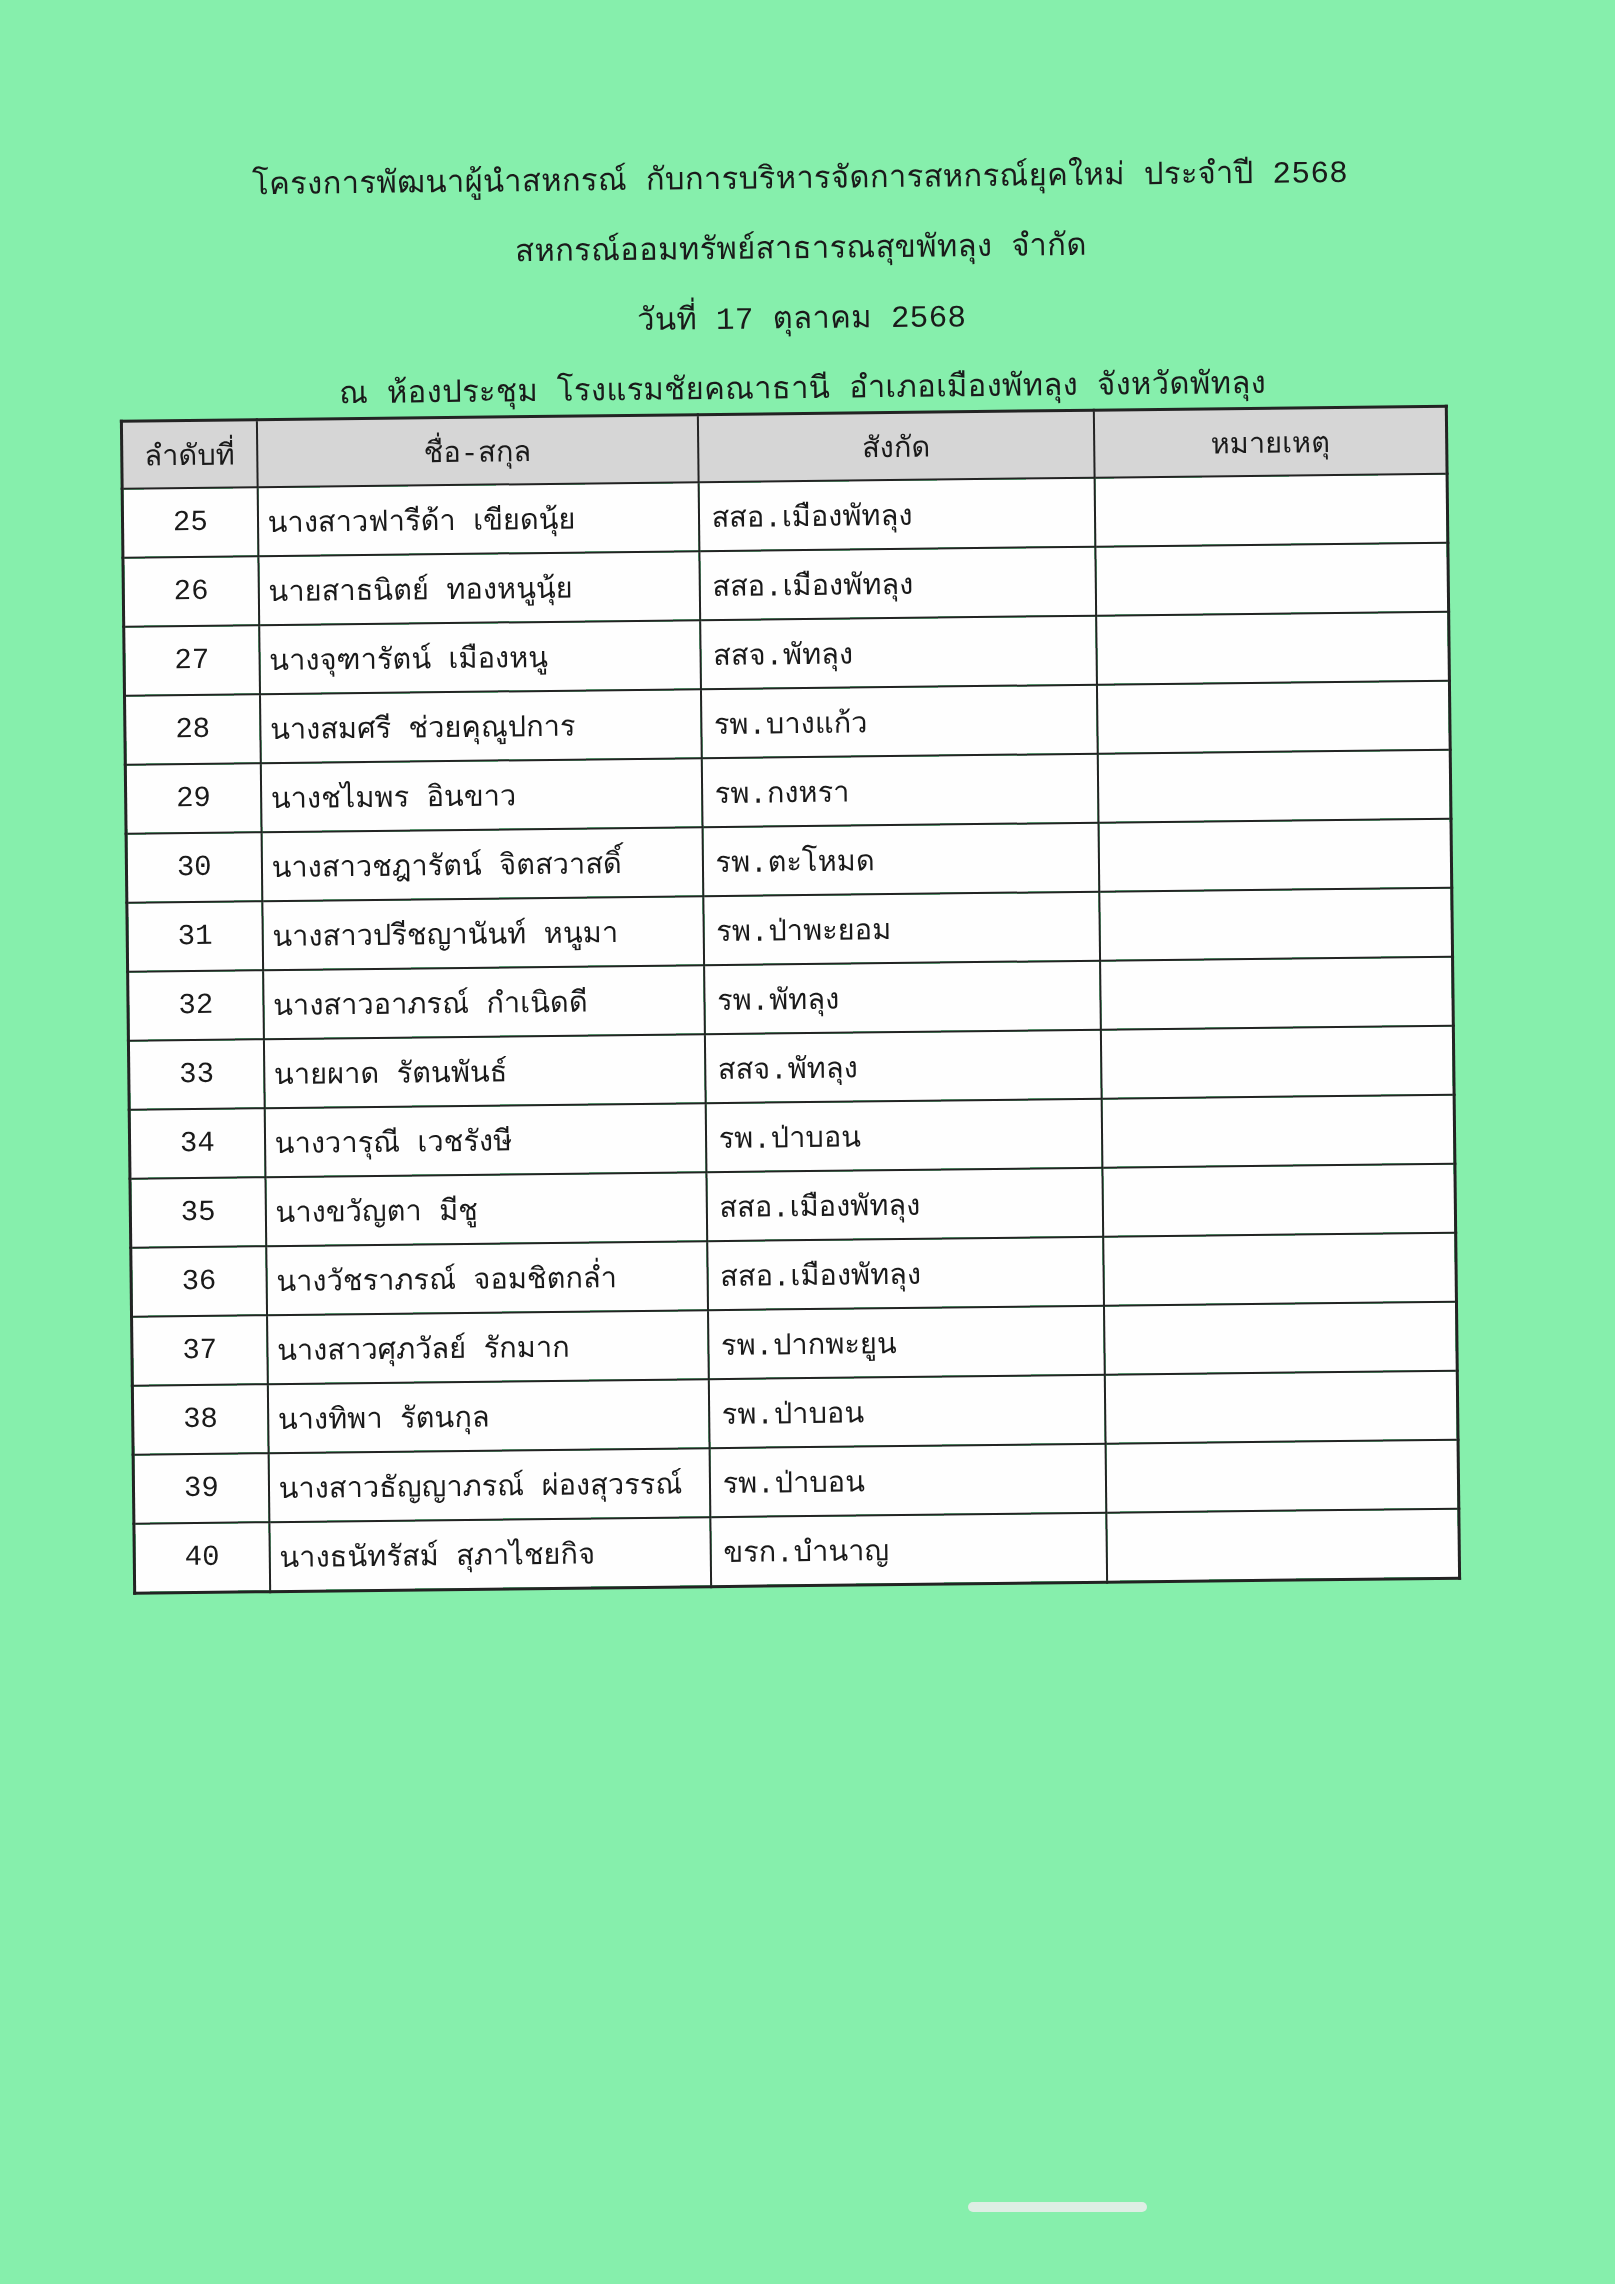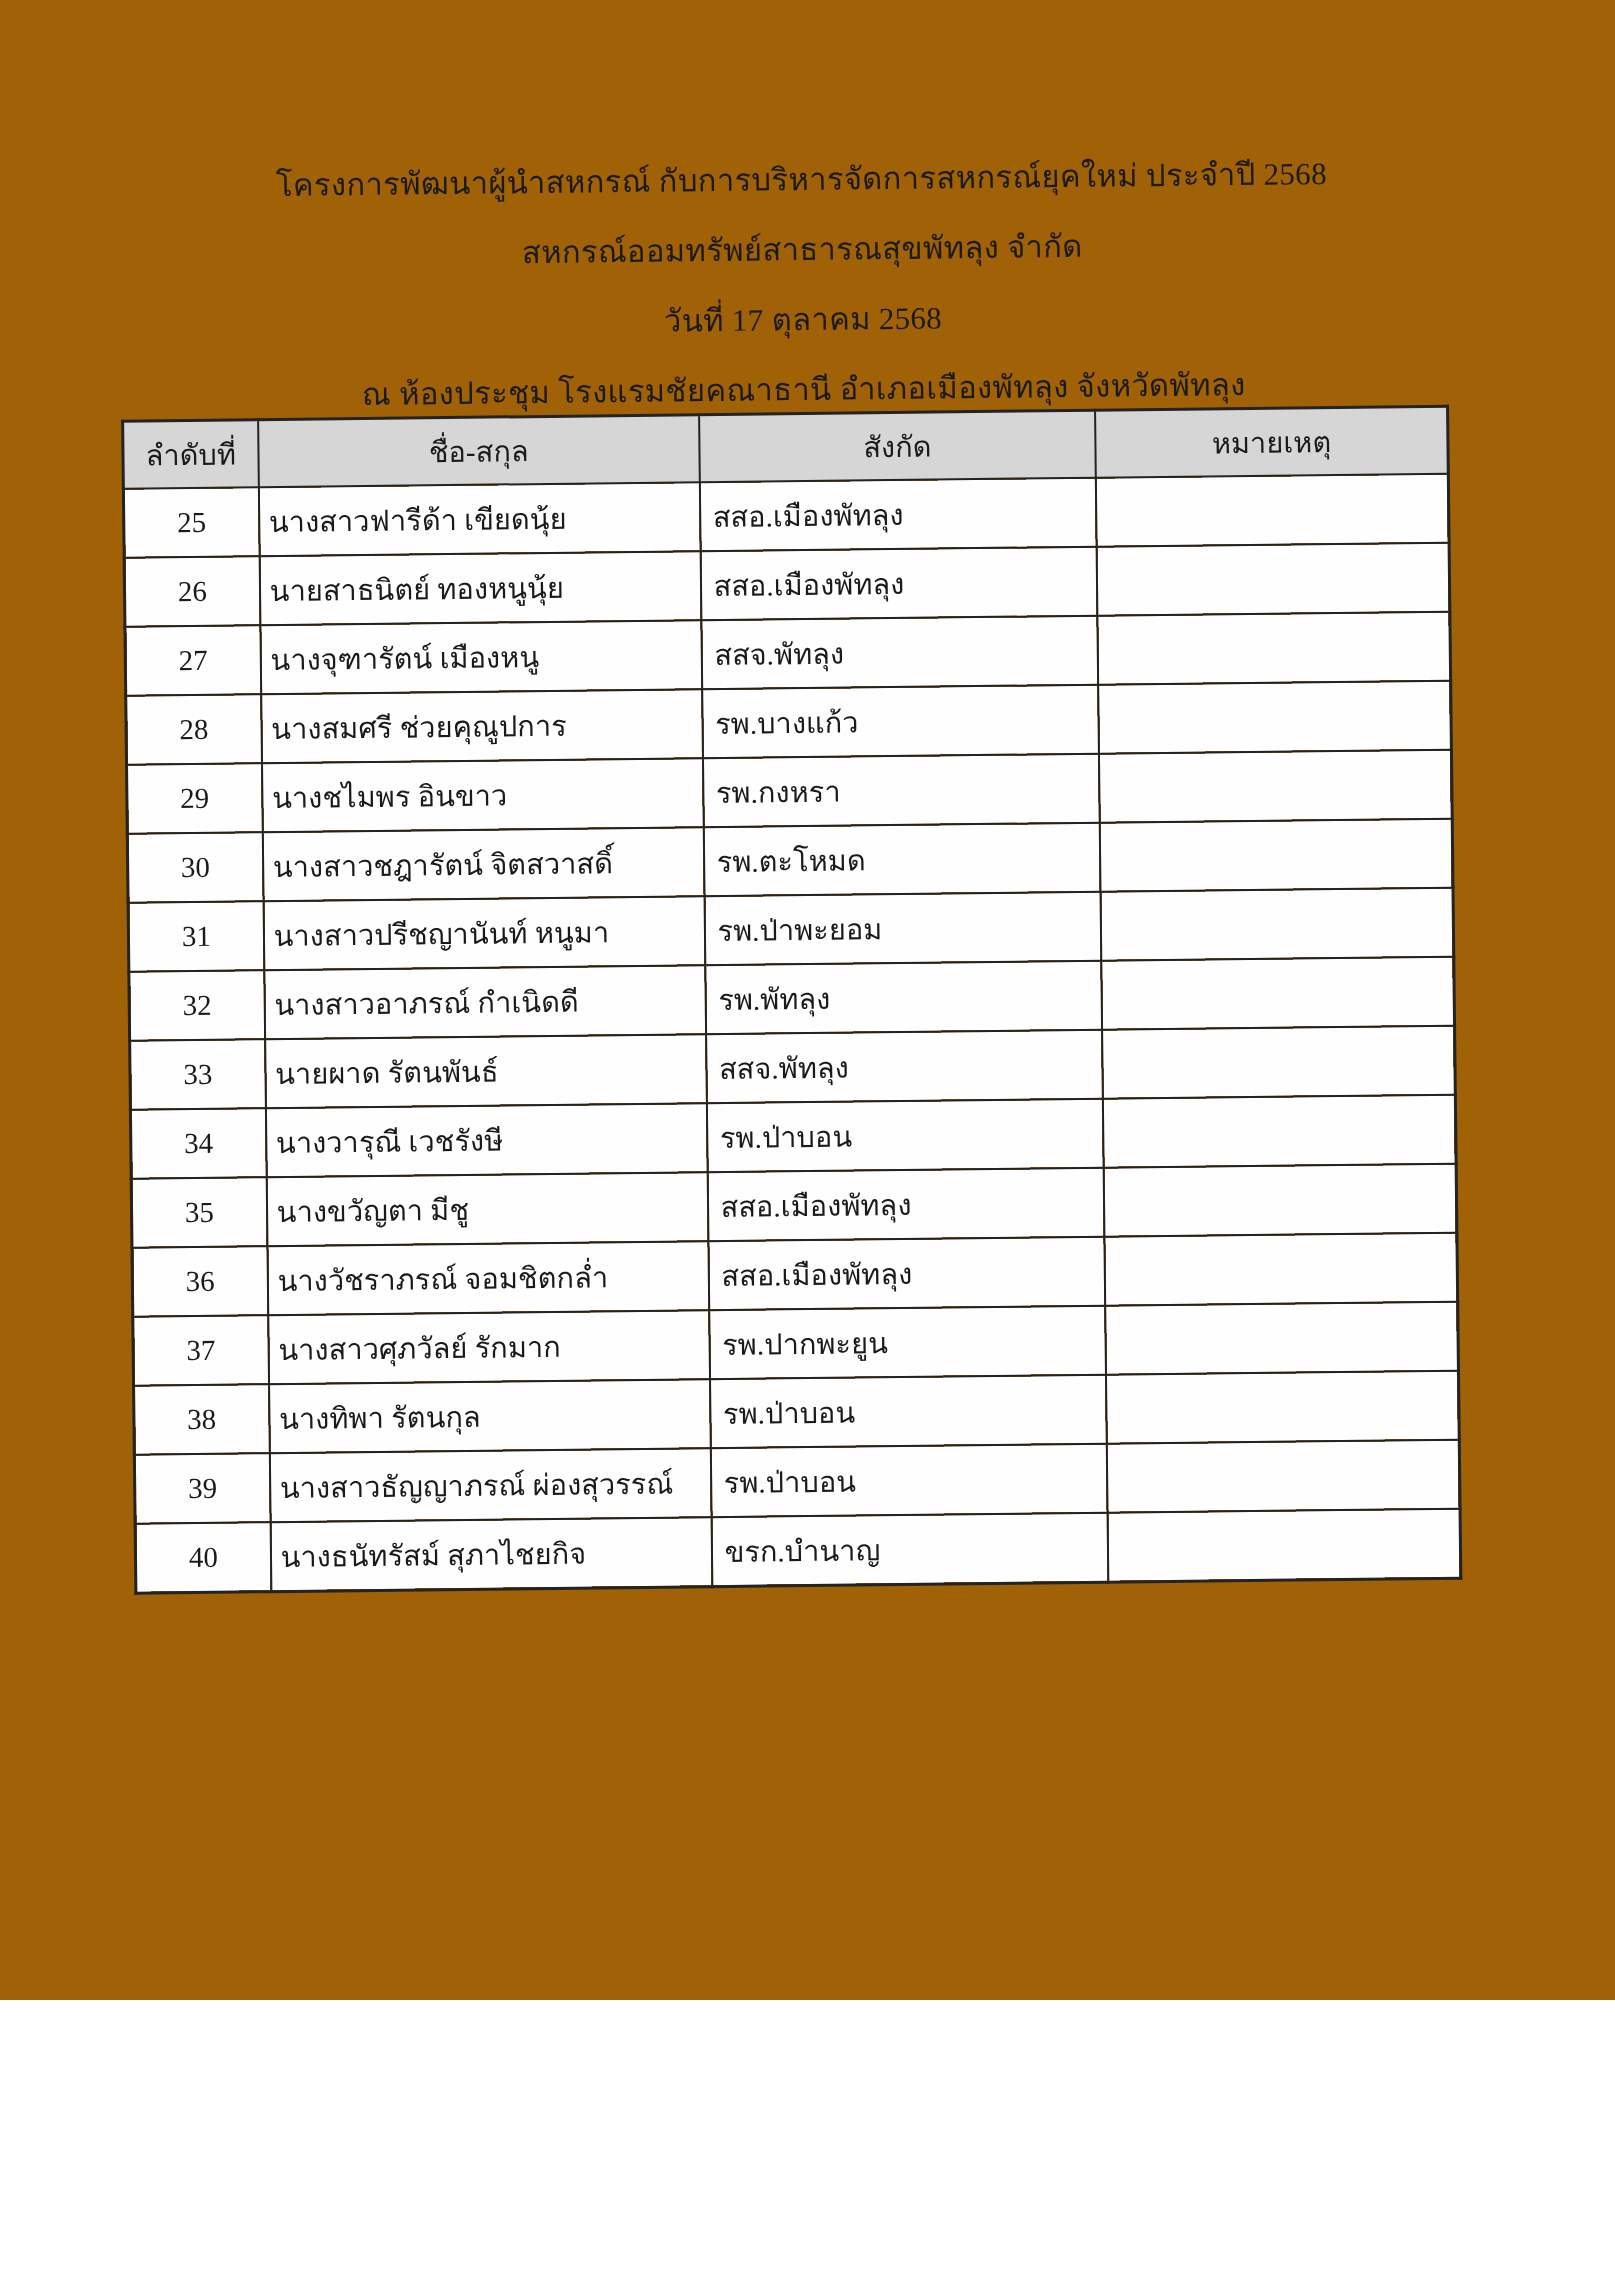--- a/index.html
+++ b/index.html
@@ -3,24 +3,24 @@
 <meta charset="utf-8">
 <style>
   html, body {
     margin: 0;
     padding: 0;
     background: #ffffff;
   }
   .page {
     position: relative;
     width: 1616px;
-    height: 2000px;
-    background: #a16207;
+    height: 2284px;
+    background: #86efac;
     overflow: hidden;
-    font-family: Liberation Serif, serif;
+    font-family: Liberation Mono, monospace;
     color: #1a1a1a;
   }
   
   .scan-layer {
     position: absolute;
     inset: 0;
     transform: rotate(-0.65deg);
     transform-origin: 50% 38%;
   }
   .title-block {

